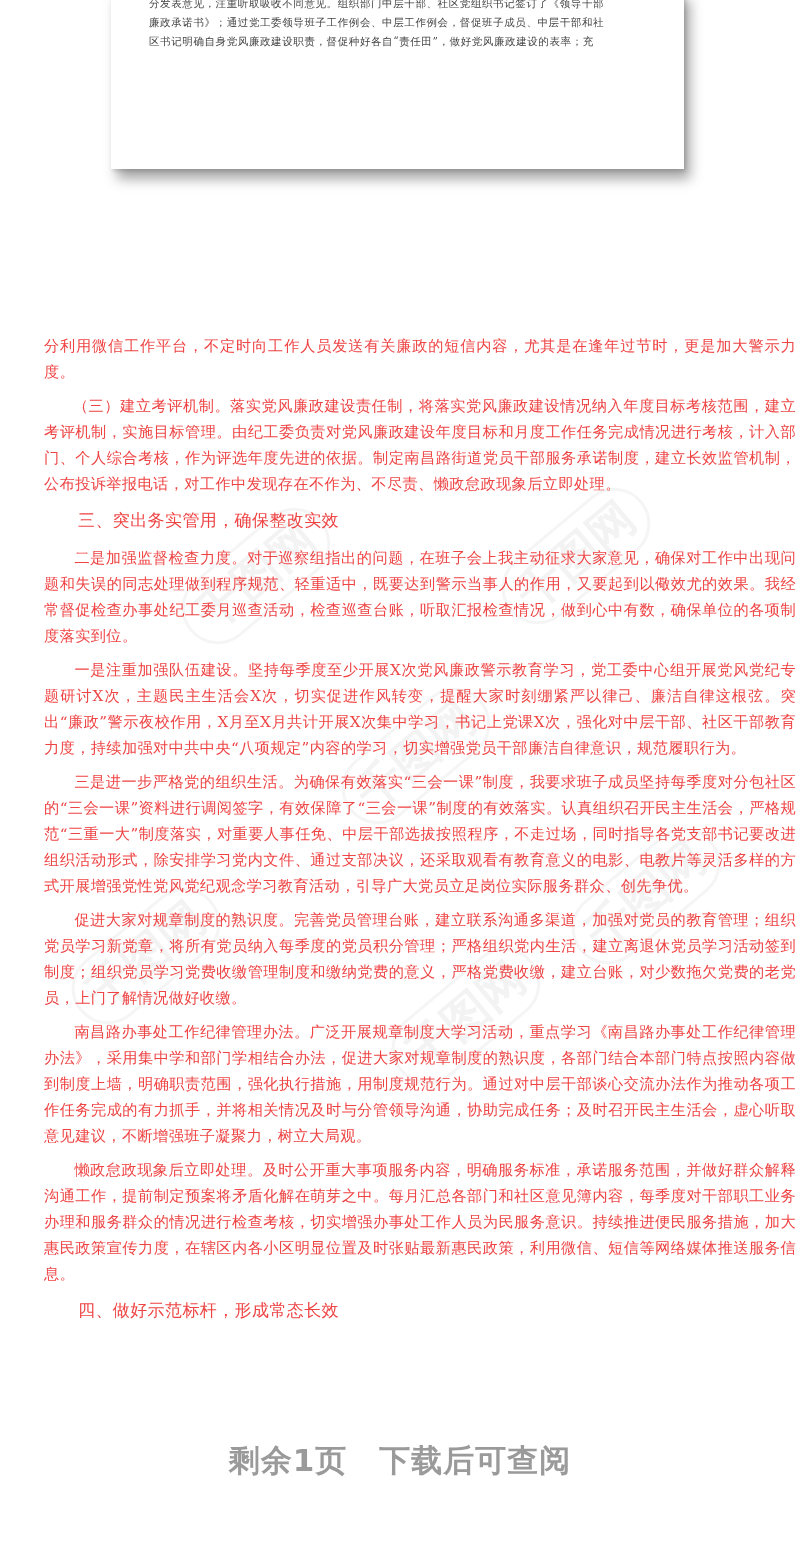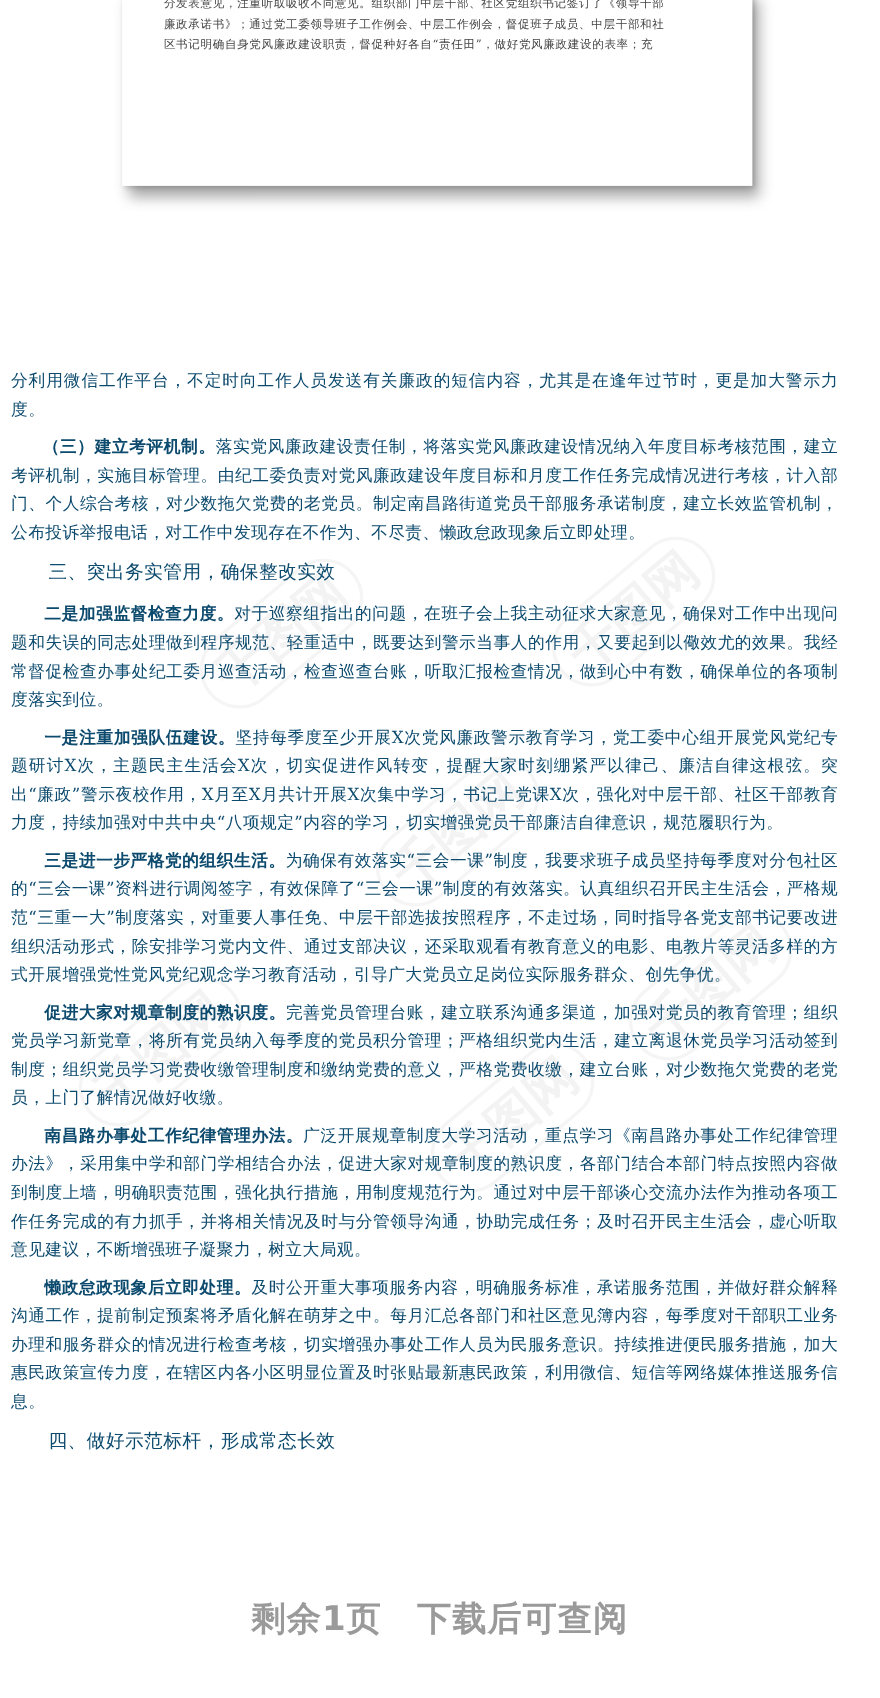--- a/index.html
+++ b/index.html
@@ -13,38 +13,38 @@
       background: #fff;
       box-shadow: 6px 10px 12px rgba(0,0,0,0.35), 2px 2px 4px rgba(0,0,0,0.15);
       box-sizing: border-box;
       padding: 10px 34px 0 38px;
     }
     .preview-line {
       font-size: 10.5px; line-height: 19px; color: #444; white-space: nowrap;
       letter-spacing: 0.6px; overflow: hidden;
     }
     .body-text {
-      position: absolute; left: 10px; width: 752px; top: 333px;
+      position: absolute; left: 44px; width: 752px; top: 333px;
       font-size: 15.2px; line-height: 26px; letter-spacing: 0.4px;
-      text-align: justify; color: #0c4a6e;
+      text-align: justify; color: #ef4444;
     }
     .para { margin: 0 0 8px 0; text-indent: 0; }
     .para.indent { text-indent: 2em; }
-    .lead { font-weight: bold; }
+    .lead { font-weight: normal; }
     .heading { margin: 10px 0 12px 0; text-indent: 2em; font-size: 17px; }
     .watermark {
       position: absolute; color: rgba(160,160,160,0.13); font-size: 46px;
       font-family: "DejaVu Sans", sans-serif; font-weight: bold;
       transform: rotate(-40deg); pointer-events: none; white-space: nowrap;
       border: 3px solid rgba(160,160,160,0.10); border-radius: 40px; padding: 2px 14px;
     }
     .footer-note {
       position: absolute; left: 0; right: 0; top: 1440px; text-align: center;
       font-family: "DejaVu Sans", "Liberation Sans", sans-serif;
-      font-size: 31px; color: #9a9a9a; letter-spacing: 1px; font-weight: bold; margin-top: 11px;
+      font-size: 31px; color: #9a9a9a; letter-spacing: 1px; font-weight: bold;
     }
     .footer-note span.gap { display: inline-block; width: 32px; }
   </style>
 </head>
 <body>
 
 <div class="preview-card">
   <div style="height:0"></div>
   <div class="preview-line" style="margin-top:-6px">分发表意见，注重听取吸收不同意见。组织部门中层干部、社区党组织书记签订了《领导干部</div>
   <div class="preview-line">廉政承诺书》；通过党工委领导班子工作例会、中层工作例会，督促班子成员、中层干部和社</div>
@@ -55,21 +55,21 @@
 <div class="watermark" style="left:490px;top:520px;">千图网</div>
 <div class="watermark" style="left:330px;top:720px;">千图网</div>
 <div class="watermark" style="left:60px;top:920px;">千图网</div>
 <div class="watermark" style="left:560px;top:860px;">千图网</div>
 <div class="watermark" style="left:380px;top:980px;">千图网</div>
 
 <div class="body-text">
   <p class="para">分利用微信工作平台，不定时向工作人员发送有关廉政的短信内容，尤其是在逢年过节时，更是加大警示力度。</p>
 
   <p class="para indent" style="text-indent:1.9em">
-    <span class="lead">（三）建立考评机制。</span><span>落实党风廉政建设责任制，将落实党风廉政建设情况纳入年度目标考核范围，建立考评机制，实施目标管理。由纪工委负责对党风廉政建设年度目标和月度工作任务完成情况进行考核，计入部门、个人综合考核，对少数拖欠党费的老党员。制定南昌路街道党员干部服务承诺制度，建立长效监管机制，公布投诉举报电话，对工作中发现存在不作为、不尽责、懒政怠政现象后立即处理。</span>
+    <span class="lead">（三）建立考评机制。</span><span>落实党风廉政建设责任制，将落实党风廉政建设情况纳入年度目标考核范围，建立考评机制，实施目标管理。由纪工委负责对党风廉政建设年度目标和月度工作任务完成情况进行考核，计入部门、个人综合考核，作为评选年度先进的依据。制定南昌路街道党员干部服务承诺制度，建立长效监管机制，公布投诉举报电话，对工作中发现存在不作为、不尽责、懒政怠政现象后立即处理。</span>
   </p>
 
   <p class="heading">三、突出务实管用，确保整改实效</p>
 
   <p class="para indent">
     <span class="lead">二是加强监督检查力度。</span><span>对于巡察组指出的问题，在班子会上我主动征求大家意见，确保对工作中出现问题和失误的同志处理做到程序规范、轻重适中，既要达到警示当事人的作用，又要起到以儆效尤的效果。我经常督促检查办事处纪工委月巡查活动，检查巡查台账，听取汇报检查情况，做到心中有数，确保单位的各项制度落实到位。</span>
   </p>
   <p class="para indent">
     <span class="lead">一是注重加强队伍建设。</span><span>坚持每季度至少开展X次党风廉政警示教育学习，党工委中心组开展党风党纪专题研讨X次，主题民主生活会X次，切实促进作风转变，提醒大家时刻绷紧严以律己、廉洁自律这根弦。突出“廉政”警示夜校作用，X月至X月共计开展X次集中学习，书记上党课X次，强化对中层干部、社区干部教育力度，持续加强对中共中央“八项规定”内容的学习，切实增强党员干部廉洁自律意识，规范履职行为。</span>
   </p>

